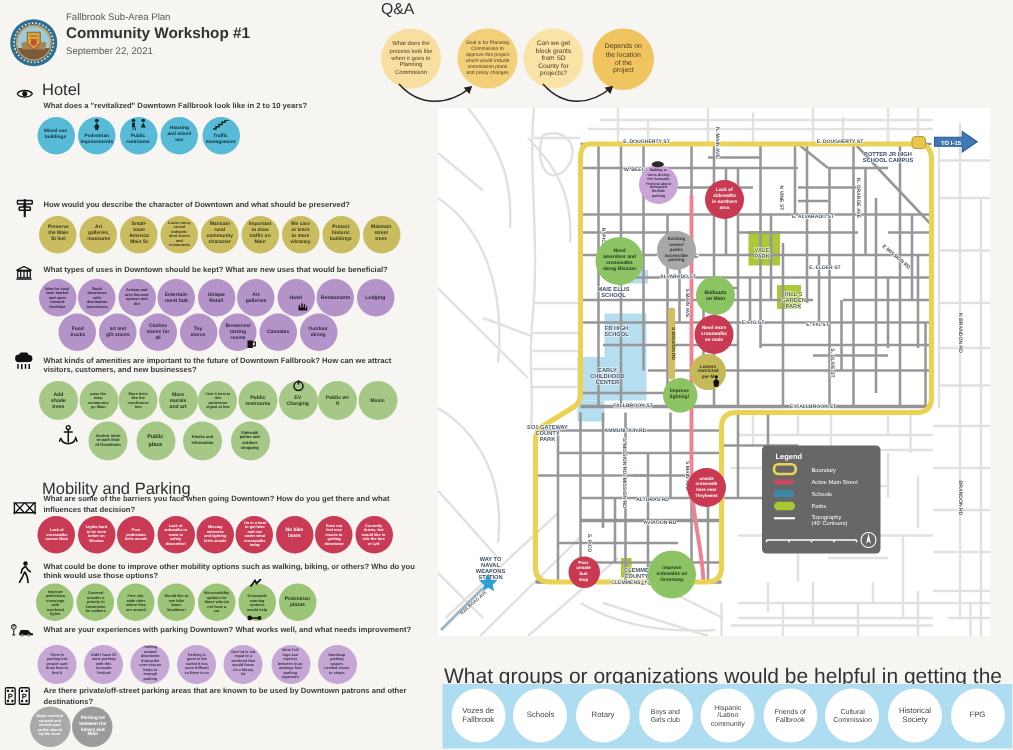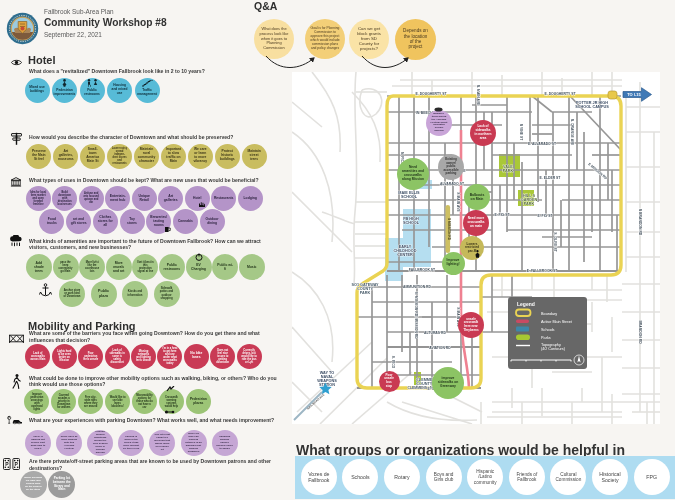--- a/index.html
+++ b/index.html
@@ -1,36 +1,36 @@
 <!DOCTYPE html>
 <html><head><meta charset="utf-8">
 <style>
 *{margin:0;padding:0;box-sizing:border-box}
 body{width:675px;height:500px;overflow:hidden;background:#f7f5f2;font-family:"Liberation Sans",sans-serif}
 #page{position:relative;width:675px;height:500px;background:#f7f5f2}
 .c{position:absolute;border-radius:50%;display:flex;align-items:center;justify-content:center;text-align:center;line-height:1.18;font-weight:bold;padding:2px 4.5px;overflow:hidden}
 .q{position:absolute;font-weight:bold;color:#3a3a3a;font-size:5.1px;line-height:1.25;letter-spacing:0}
-.h2{position:absolute;font-weight:bold;color:#2e2e2e}
+.h2{position:absolute;font-weight:normal;color:#2e2e2e}
 .ic{position:absolute}
 </style></head><body>
 <div id="page">
 
 <svg class="ic" style="left:6px;top:12px" width="33" height="33" viewBox="0 0 33 33">
 <circle cx="16.5" cy="16.5" r="15.7" fill="#2f6e8f"></circle>
 <circle cx="16.5" cy="16.5" r="13.1" fill="none" stroke="#f0ebe0" stroke-width="1" stroke-dasharray="1.1 1.3"></circle>
 <circle cx="16.5" cy="16.5" r="11.3" fill="#9ccade"></circle>
 <circle cx="16.5" cy="16.5" r="11.3" fill="none" stroke="#c8a05a" stroke-width="1.3"></circle>
 <path d="M5.8,20 a11.3,11.3 0 0 0 21.4,0 z" fill="#7d5a3c"></path>
 <path d="M8,17 q3,-2.5 5,0 q2,-2.5 4,0 q2,-2.5 4,0 q2,-2.5 4,0 l-1,4 h-15 z" fill="#a98457"></path>
 <path d="M12.2,9.5 h8.6 v7.5 l-4.3,4.2 l-4.3,-4.2 z" fill="#e0a23c" stroke="#8a6428" stroke-width="0.7"></path>
 <path d="M14,12 h5 M14,14.5 h5" stroke="#8a6428" stroke-width="0.8"></path>
 <circle cx="16.5" cy="16.5" r="2" fill="#c84b32"></circle>
 </svg>
 <div style="position:absolute;left:44px;top:8px;font-size:6.4px;color:#595959">Fallbrook Sub-Area Plan</div>
-<div style="position:absolute;left:44px;top:17px;font-size:10.2px;font-weight:bold;color:#333">Community Workshop #8</div>
+<div style="position:absolute;left:44px;top:17px;font-size:10.2px;font-weight:bold;color:#333">Community Workshop #1</div>
 <div style="position:absolute;left:44px;top:31px;font-size:6.4px;color:#595959">September 22, 2021</div>
 <svg class="ic" style="left:11px;top:58px" width="11" height="9" viewBox="0 0 13 10">
 <path d="M0.5,5 C2.5,1.6 10.5,1.6 12.5,5 C10.5,8.4 2.5,8.4 0.5,5 Z" fill="none" stroke="#111" stroke-width="1.1"></path>
 <circle cx="6.5" cy="5" r="2" fill="#111"></circle>
     </svg>
 <div class="h2" style="left:28px;top:53.5px;font-size:11px">Hotel</div>
 <div class="q" style="left:29px;top:67.7px">What does a "revitalized" Downtown Fallbrook look like in 2 to 10 years?</div>
 <div class="c" style="left:24.5px;top:77.5px;width:25px;height:25px;background:#57bbd7;font-size:3.2px;color:#0e2c38;padding-top:2px">Mixed use buildings</div>
 <div class="c" style="left:52.0px;top:77.5px;width:25px;height:25px;background:#57bbd7;font-size:3.2px;color:#0e2c38;padding-top:7px"><svg style="position:absolute;left:8px;top:1.5px" width="9" height="8" viewBox="0 0 9 8">
         <circle cx="4.5" cy="1.4" r="1.3" fill="#12272e"></circle>

